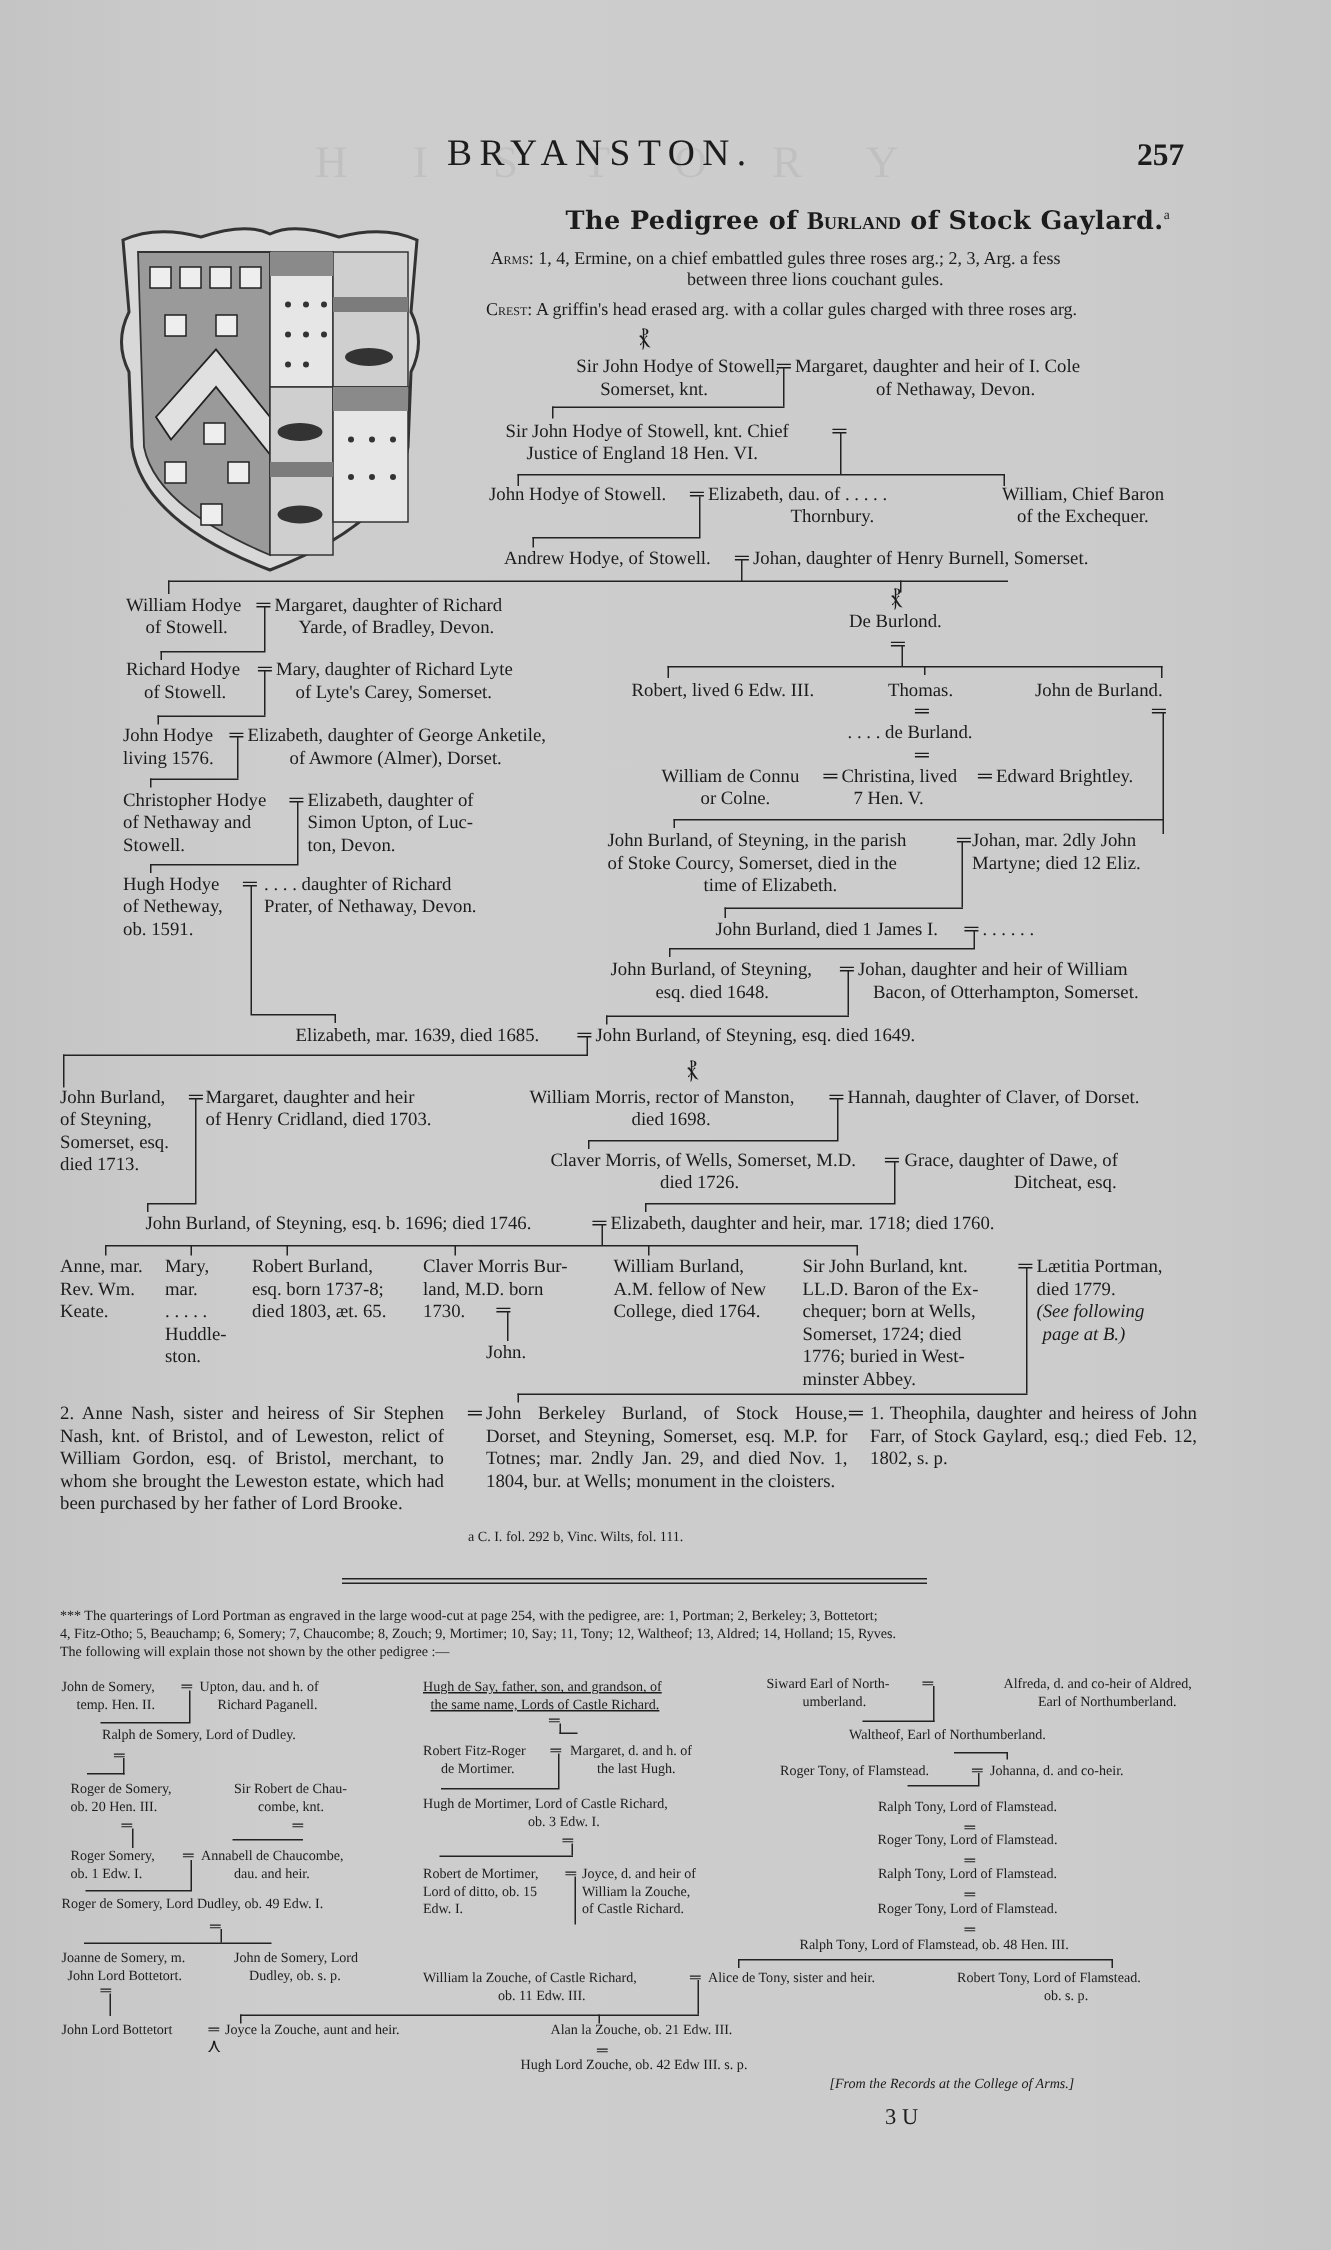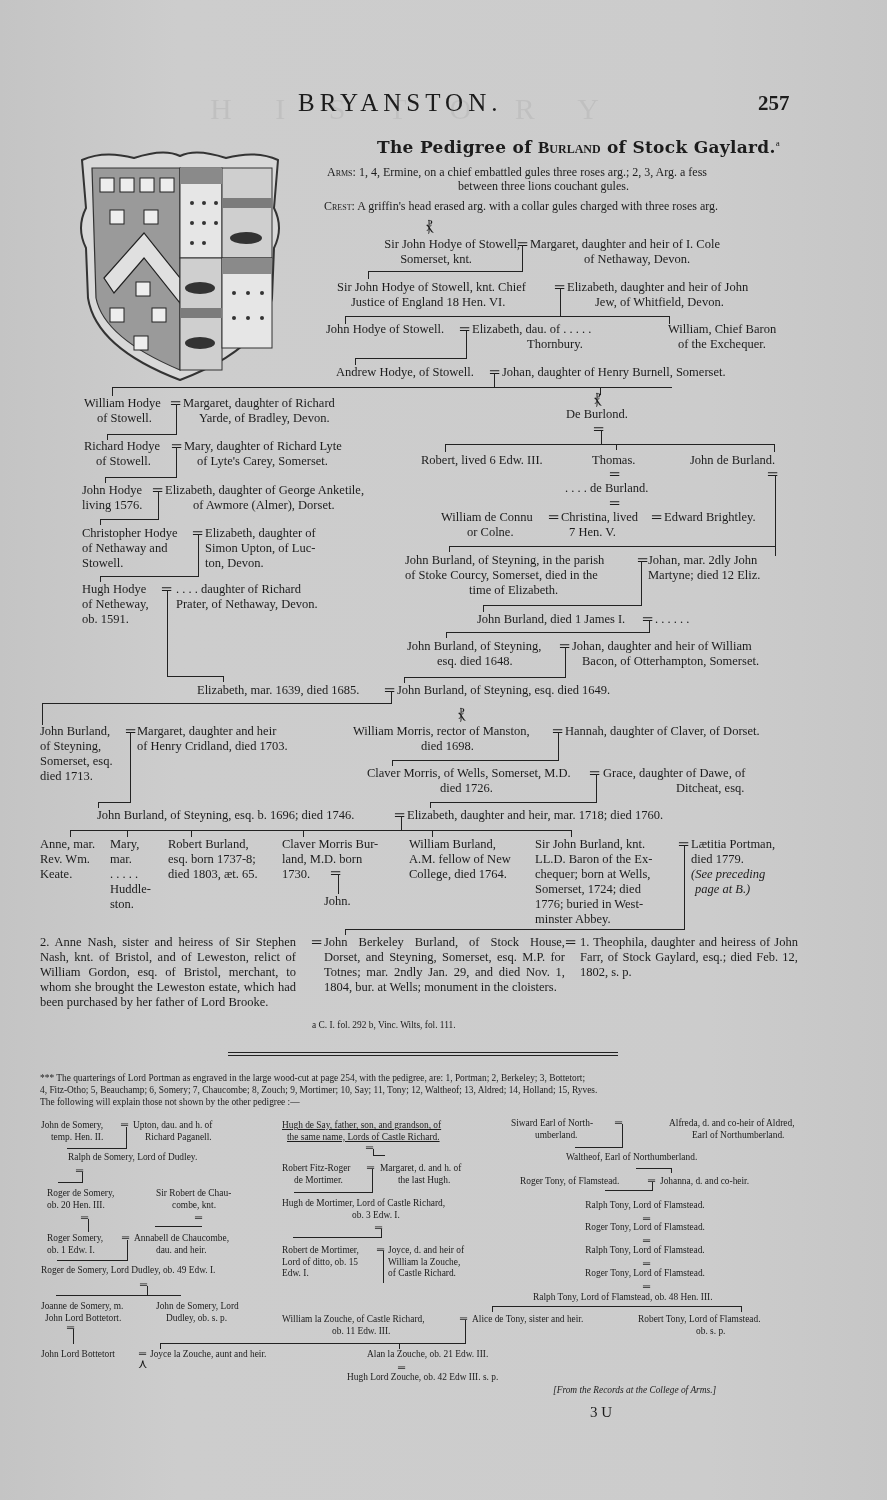--- a/index.html
+++ b/index.html
@@ -93,24 +93,20 @@
     </div>
   <div class="v" style="left:522px;top:245px;height:26px;"></div>
   <div class="h" style="left:368px;top:271px;width:155px;"></div>
   <div class="v" style="left:368px;top:271px;height:8px;"></div>
 
   <div class="t" style="left:337px;top:280px;">
       <div>Sir John Hodye of Stowell, knt. Chief</div>
       <div style="padding-left:14px">Justice of England 18 Hen. VI.</div>
     </div>
   <div class="eq" style="left:555px;top:280px;">═</div>
-  <div class="t" style="left:567px;top:280px;">
-      <div>Elizabeth, daughter and heir of John</div>
-      <div style="padding-left:28px">Jew, of Whitfield, Devon.</div>
-    </div>
   <div class="v" style="left:560px;top:288px;height:28px;"></div>
   <div class="h" style="left:345px;top:316px;width:325px;"></div>
   <div class="v" style="left:345px;top:316px;height:8px;"></div>
   <div class="v" style="left:669px;top:316px;height:8px;"></div>
 
   <div class="t" style="left:326px;top:322px;">John Hodye of Stowell.</div>
   <div class="eq" style="left:460px;top:322px;">═</div>
   <div class="t" style="left:472px;top:322px;">
       <div>Elizabeth, dau. of . . . . .</div>
       <div style="padding-left:55px">Thornbury.</div>
@@ -357,21 +353,21 @@
       <div>Somerset,   1724;   died</div>
       <div>1776; buried in West-</div>
       <div>minster Abbey.</div>
     </div>
   <div class="eq" style="left:679px;top:837px;">═</div>
   <div class="t" style="left:691px;top:837px;">
       <div>Lætitia  Portman,</div>
       <div>died 1779.</div>
     </div>
   <div class="t it" style="left:691px;top:867px;">
-      <div>(See preceding</div>
+      <div>(See following</div>
       <div style="padding-left:4px">page at B.)</div>
     </div>
   <div class="v" style="left:684px;top:845px;height:84px;"></div>
   <div class="h" style="left:345px;top:929px;width:340px;"></div>
   <div class="v" style="left:345px;top:929px;height:6px;"></div>
 
   <div class="t j" style="left:40px;top:935px;width:256px;">2. Anne Nash, sister and heiress of Sir Stephen Nash, knt. of Bristol, and of Leweston, relict of William Gordon, esq. of Bristol, merchant, to whom she brought the Leweston estate, which had been purchased by her father of Lord Brooke.</div>
   <div class="eq" style="left:312px;top:935px;">═</div>
   <div class="t j" style="left:324px;top:935px;width:241px;">John Berkeley Burland, of Stock House, Dorset, and Steyning, Somerset, esq. M.P. for Totnes; mar. 2ndly Jan. 29, and died Nov. 1, 1804, bur. at Wells; monument in the cloisters.</div>
   <div class="eq" style="left:566px;top:935px;">═</div>

